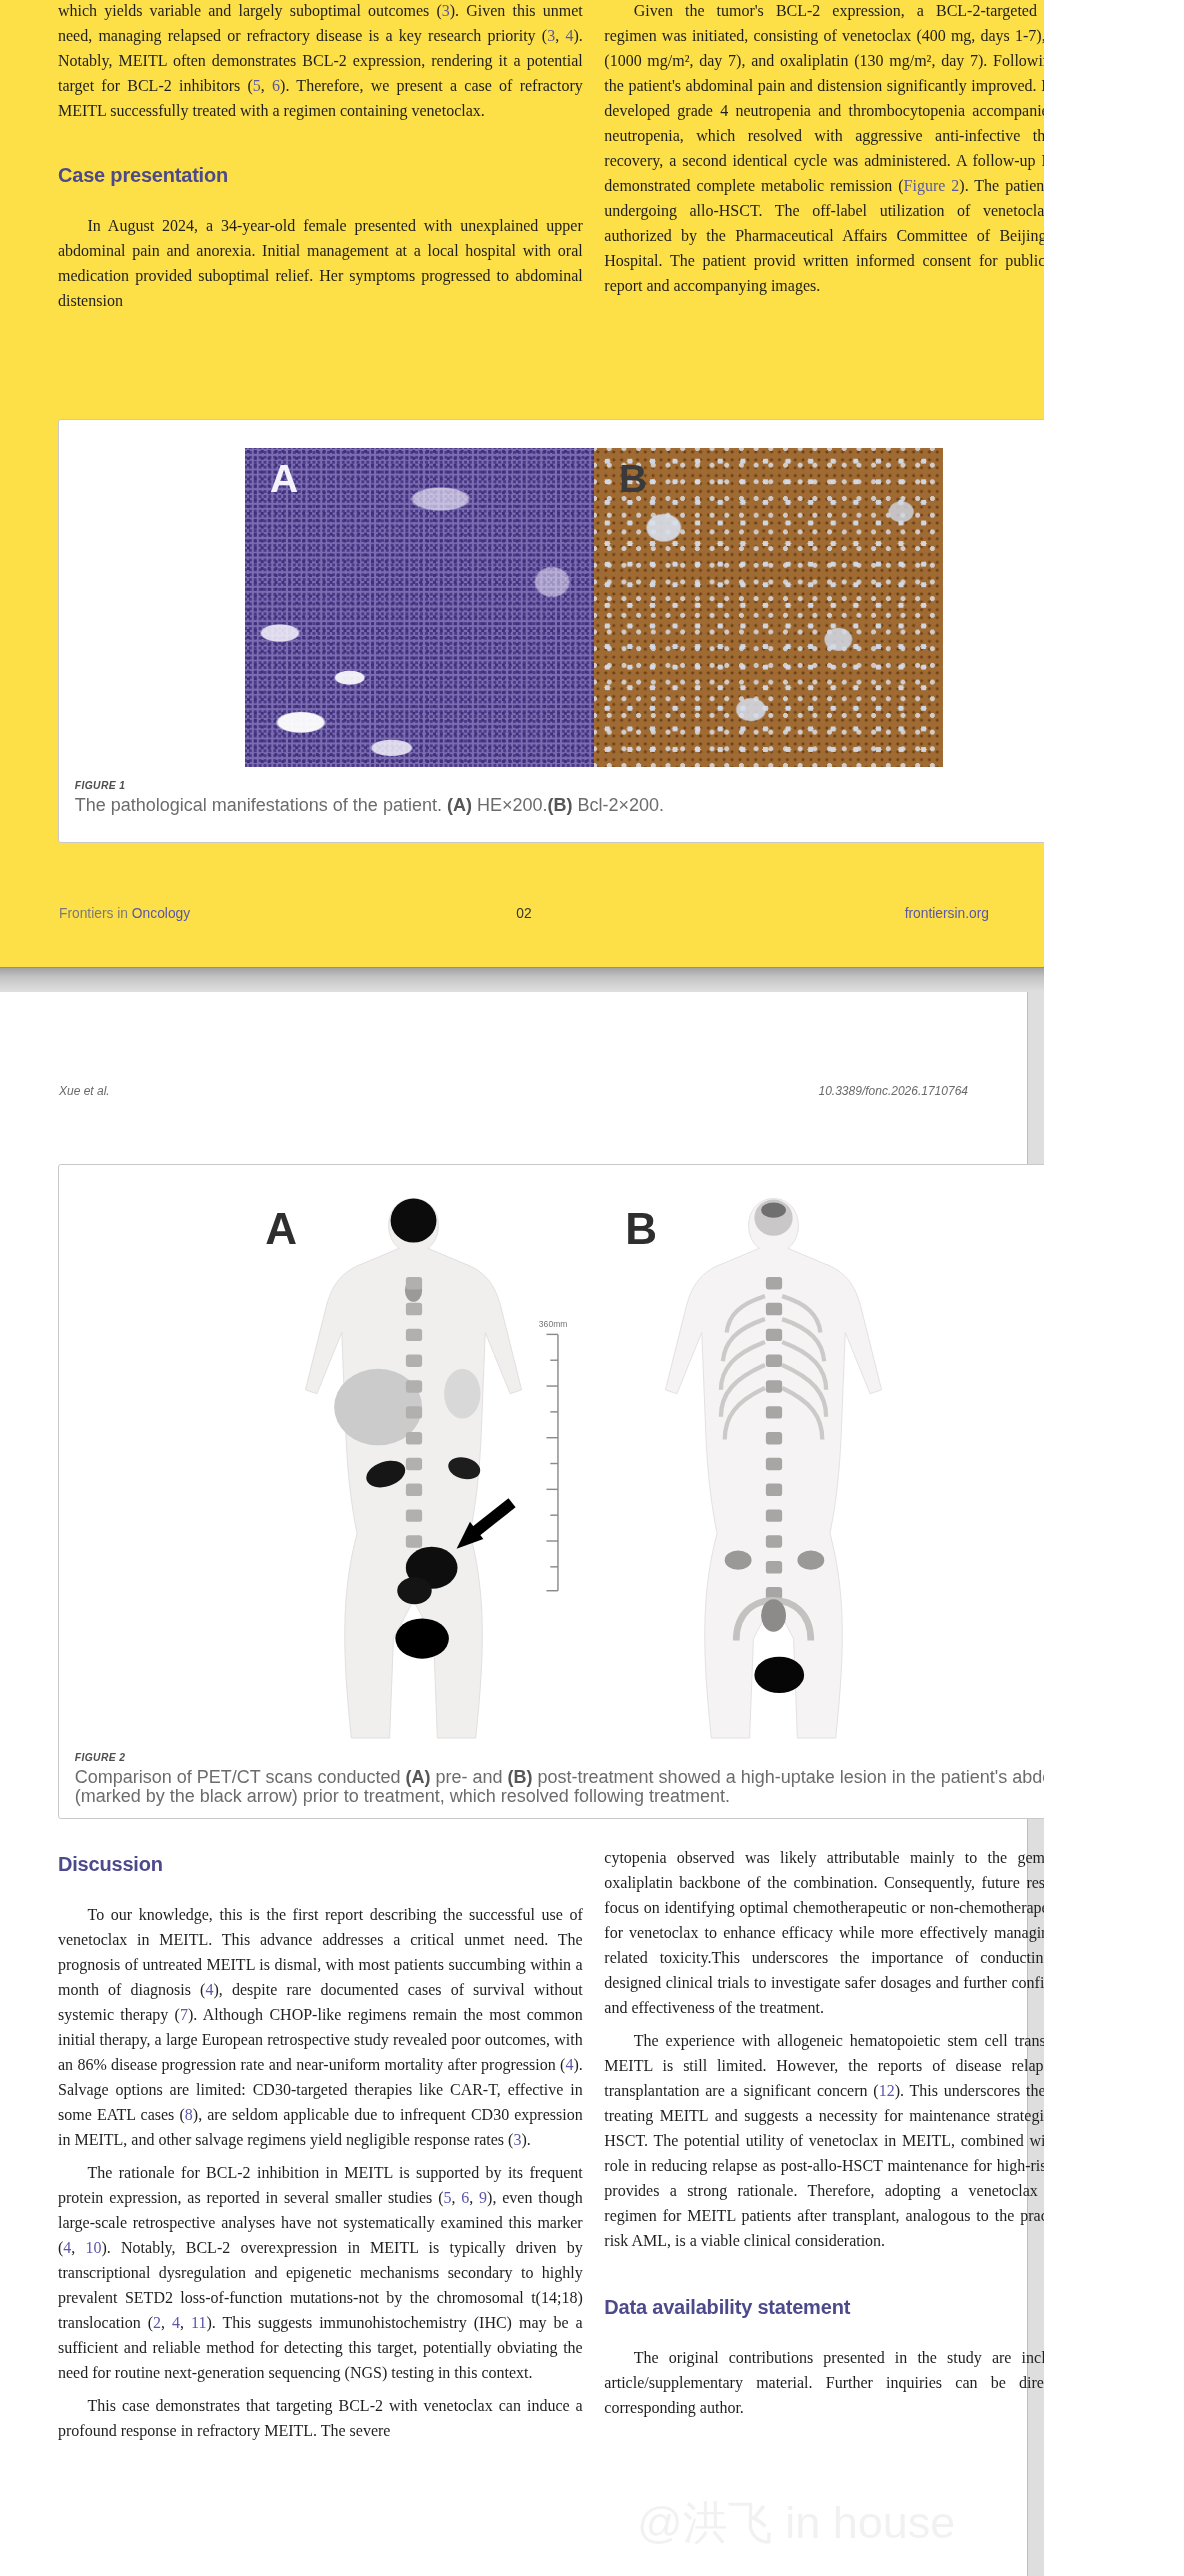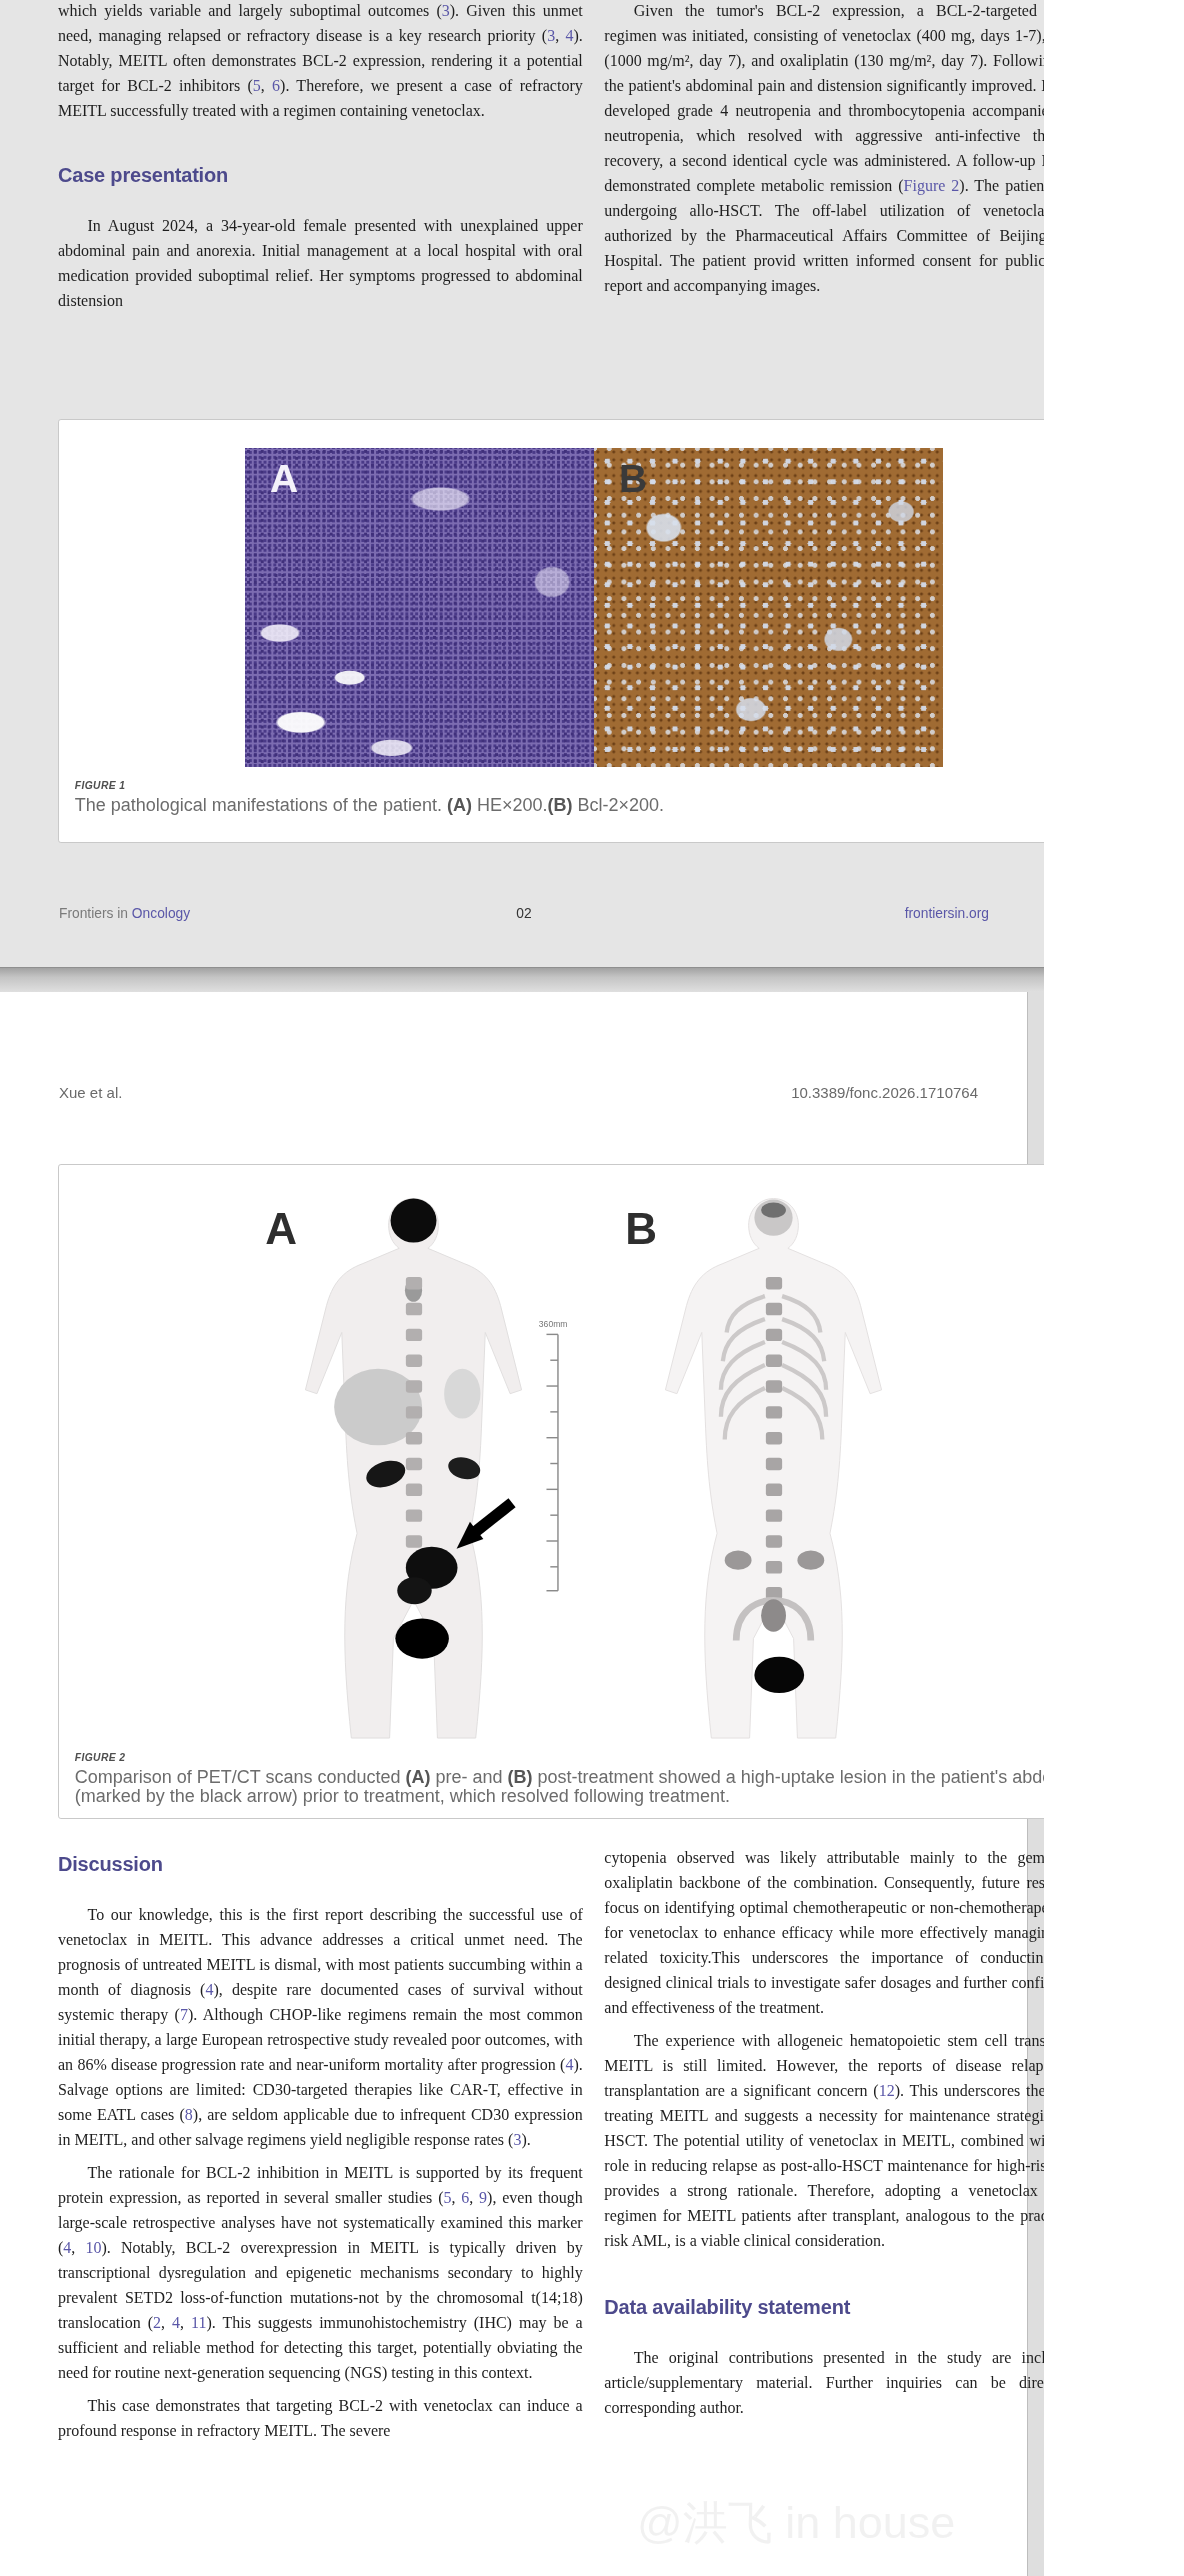--- a/index.html
+++ b/index.html
@@ -1,16 +1,16 @@
 <!DOCTYPE html>
 <html><head>
 <meta charset="utf-8">
 <style>
   html,body{margin:0;padding:0;background:#ffffff;}
-  .canvas{position:relative;width:1044px;height:2576px;background:#e5e5e5;overflow:hidden;
+  .canvas{position:relative;width:1044px;height:2576px;background:#fde047;overflow:hidden;
           font-family:"Liberation Serif","DejaVu Serif",serif;}
   
   .cols{position:absolute;left:58px;width:1071px;display:flex;gap:21.6px;}
   .col{width:525px;}
   p.body{font-size:16px;line-height:25px;color:#1e1e1e;text-align:justify;margin:0;}
   p.indent{text-indent:29.5px;}
   p.body + p.body{margin-top:8px;}
   h2.section{font-family:"Liberation Sans","DejaVu Sans",sans-serif;font-size:20px;font-weight:600;
              color:#4d4a8c;letter-spacing:-0.2px;margin:41px 0 25.5px 0;}
   h2.first{margin-top:8px;}
@@ -62,22 +62,22 @@
   .footer1{position:absolute;top:906px;left:59px;right:55px;display:flex;align-items:baseline;
            font-family:"Liberation Sans","DejaVu Sans",sans-serif;font-size:13.8px;color:#7a7a7a;}
   .footer1 .fleft{flex:1;text-align:left;}
   .footer1 .fmid{flex:1;text-align:center;color:#333;}
   .footer1 .fright{flex:1;text-align:right;}
   .purple{color:#5a57a8;}
   .pageband{position:absolute;left:0;top:967px;width:1185px;height:25.5px;
             background:linear-gradient(180deg,#a2a2a2 0%,#c4c4c4 35%,#e3e3e3 100%);border-top:1px solid #8f8f8f;}
   .page2bg{position:absolute;left:0;top:992px;width:1169px;height:1584px;background:#ffffff;}
   .edge-strip{position:absolute;right:0;top:992px;width:15.7px;height:1584px;background:#dedede;border-left:1px solid #bdbdbd;}
-  .header2{position:absolute;top:1084px;left:59px;right:66px;display:flex;justify-content:space-between;
-           font-family:"Liberation Sans","DejaVu Sans",sans-serif;font-size:15px;color:#6a6a6a;}
+  .header2{position:absolute;top:1084px;left:59px;right:76px;display:flex;justify-content:space-between;
+           font-family:"Liberation Sans","DejaVu Sans",sans-serif;font-size:12px;color:#6a6a6a;font-style:italic;}
   .watermark{position:absolute;left:637px;top:2493px;font-family:"Liberation Sans","DejaVu Sans",sans-serif;
              font-size:45px;color:#6e6e6e;opacity:.09;white-space:nowrap;}
 </style>
 </head>
 <body>
 
 <div class="canvas">
 
   <section class="cols" style="top:-2px;">
     <div class="col">

